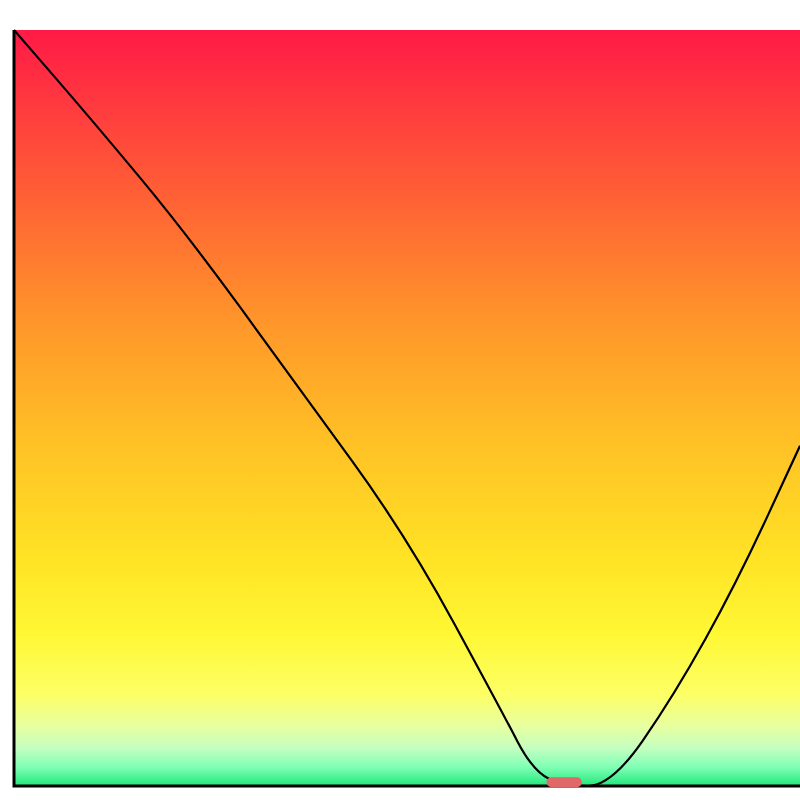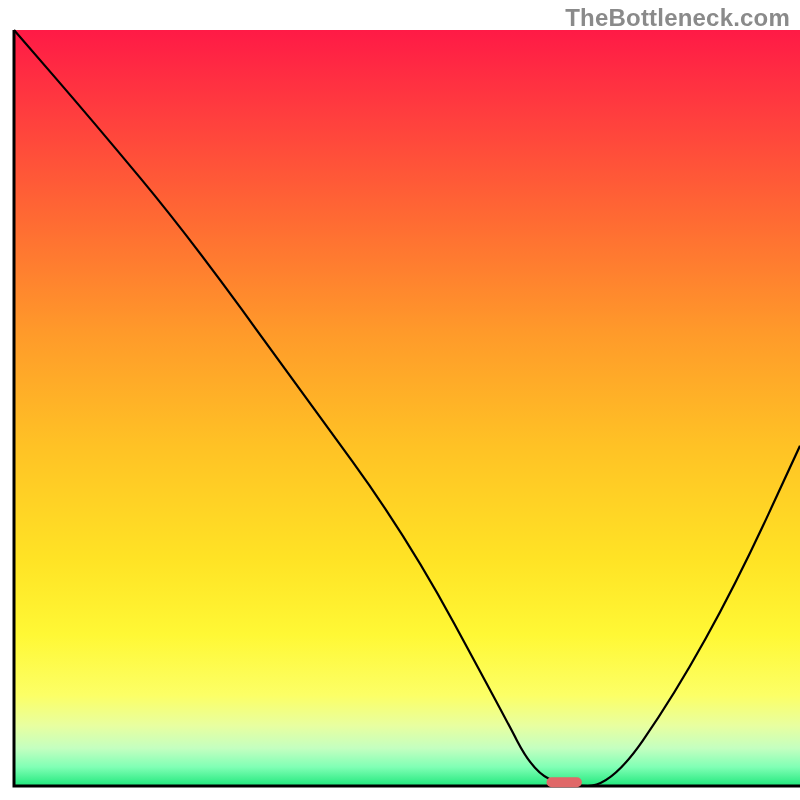--- a/index.html
+++ b/index.html
@@ -29,21 +29,20 @@
   svg.plot {
     position: absolute;
     left: 0;
     top: 0;
   }
 </style>
 </head>
 <body>
 
 <div class="frame">
-  <div class="watermark">TheBottleneck.com</div>
 
   <svg class="plot" width="800" height="800" viewBox="0 0 800 800">
     <defs>
       <linearGradient id="bg-grad" x1="0" y1="0" x2="0" y2="1">
           <stop offset="0.0%" stop-color="#ff1a46"></stop>
           <stop offset="10.0%" stop-color="#ff3a3f"></stop>
           <stop offset="25.0%" stop-color="#ff6a33"></stop>
           <stop offset="40.0%" stop-color="#ff9a2a"></stop>
           <stop offset="55.0%" stop-color="#ffc225"></stop>
           <stop offset="70.0%" stop-color="#ffe325"></stop>

